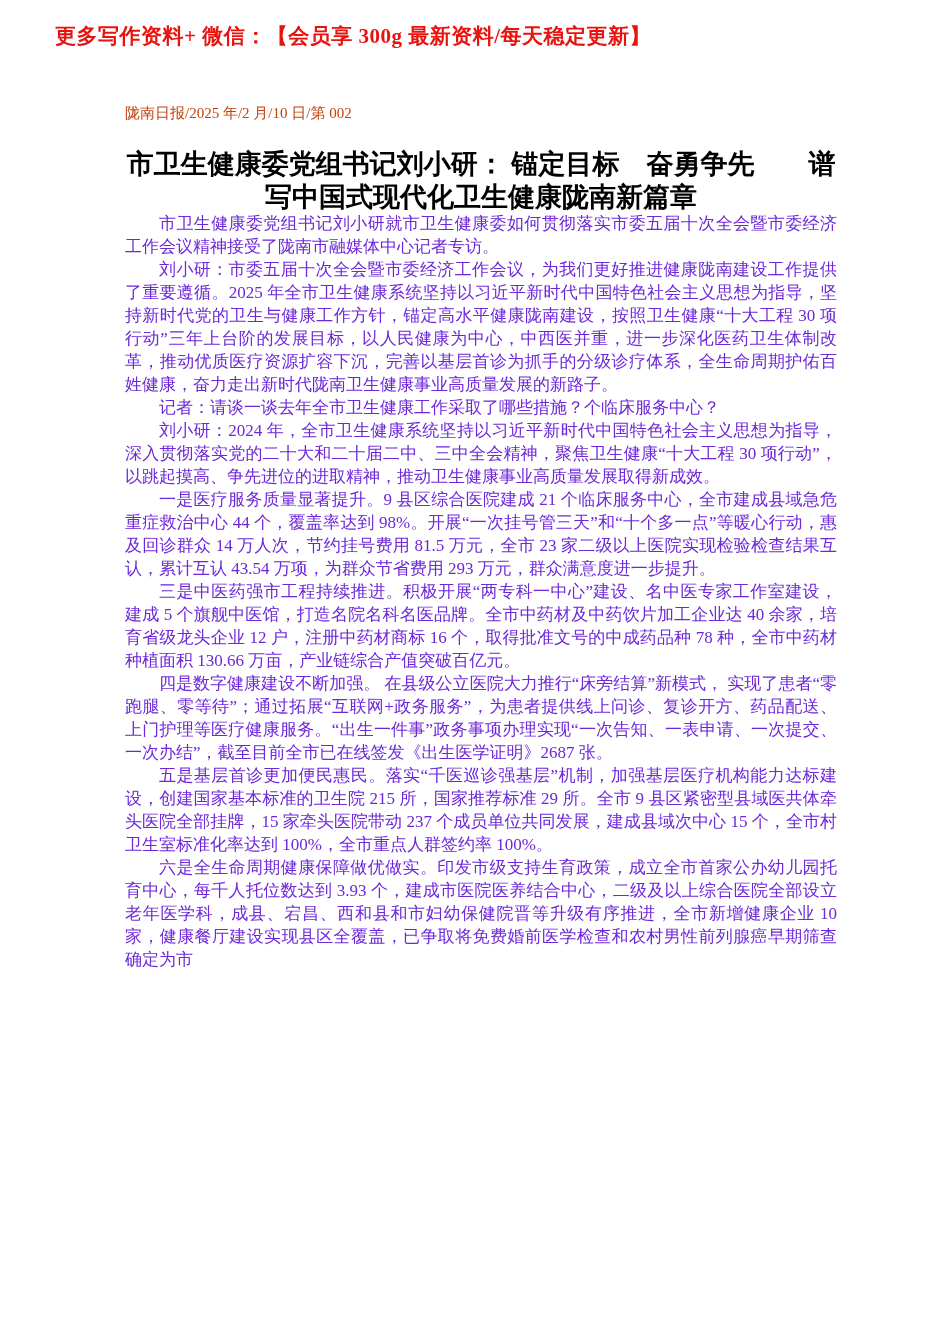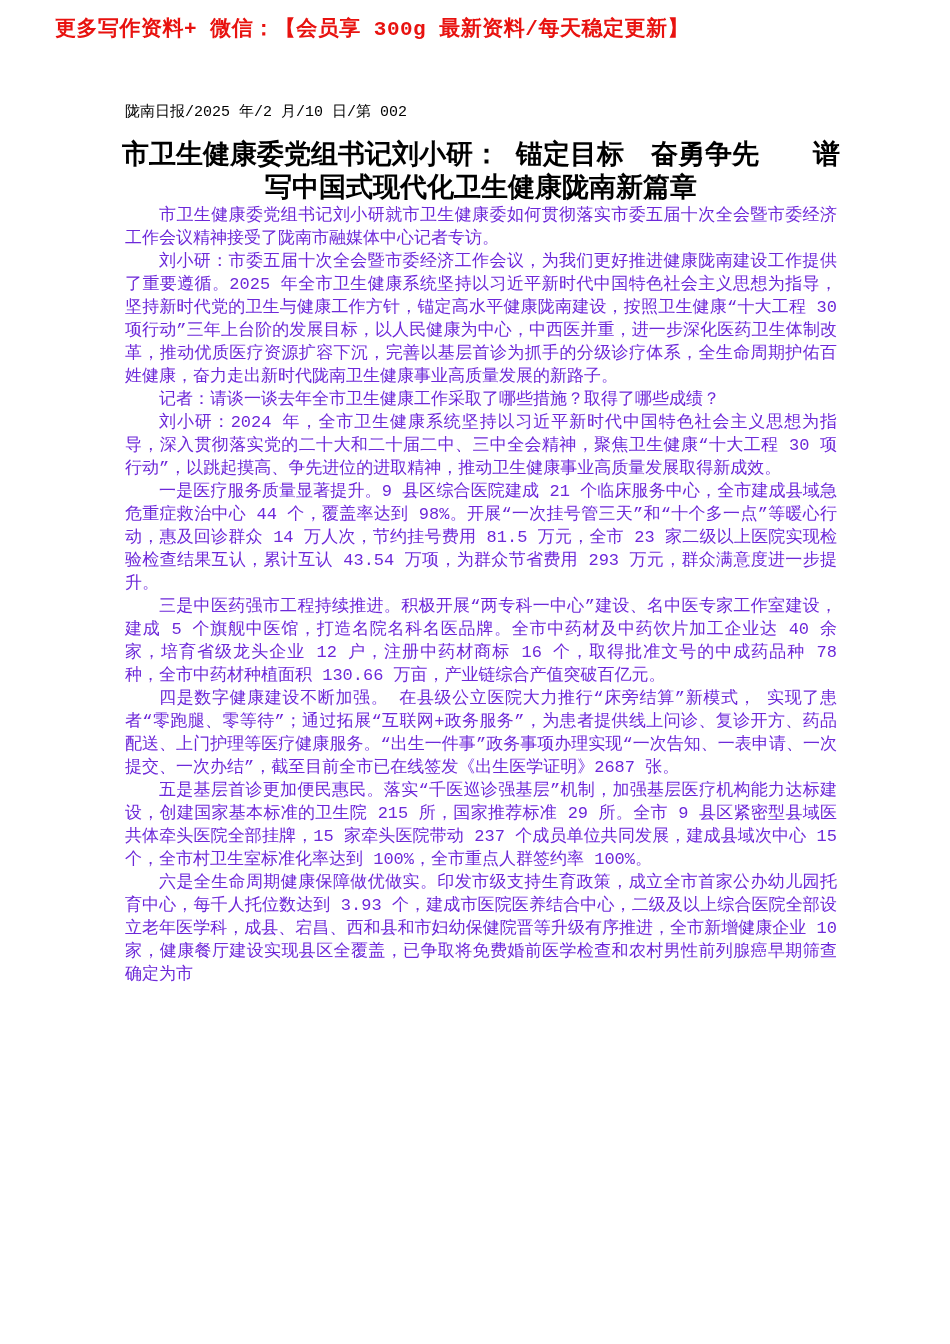--- a/index.html
+++ b/index.html
@@ -2,42 +2,42 @@
 <html><head>
 <meta charset="utf-8">
 <style>
   * { margin: 0; padding: 0; box-sizing: border-box; }
   html, body { background: #ffffff; }
   .page {
     position: relative;
     width: 950px;
     height: 996px;
     background: #ffffff;
-    font-family: Liberation Mono, monospace;
+    font-family: Liberation Serif, serif;
     color: #000000;
     overflow: hidden;
-    margin: 0 auto;
+    margin: 8px auto;
   }
   .promo-banner {
     position: absolute;
     left: 55px;
     top: 14px;
     font-size: 21px;
     font-weight: bold;
     letter-spacing: 0.5px;
     white-space: nowrap;
   }
   .source-block {
     position: absolute;
     left: 125px;
-    top: 100px;
+    top: 92px;
     width: 712px;
     font-size: 15px;
     line-height: 26px;
-    color: #000000;
+    color: #c2410c;
   }
   .article-title {
     position: absolute;
     left: 119px;
     top: 140px;
     width: 724px;
     text-align: center;
     font-size: 27px;
     font-weight: bold;
     line-height: 33px;
@@ -103,21 +103,21 @@
 
   <div class="source-block">
     <div>陇南日报/2025 年/2 月/10 日/第 002</div>
   </div>
 
   <h1 class="article-title">市卫生健康委党组书记刘小研： 锚定目标　奋勇争先　　谱写中国式现代化卫生健康陇南新篇章</h1>
 
   <div class="article-body">
       <p class="">市卫生健康委党组书记刘小研就市卫生健康委如何贯彻落实市委五届十次全会暨市委经济工作会议精神接受了陇南市融媒体中心记者专访。</p>
       <p class="">刘小研：市委五届十次全会暨市委经济工作会议，为我们更好推进健康陇南建设工作提供了重要遵循。2025 年全市卫生健康系统坚持以习近平新时代中国特色社会主义思想为指导，坚持新时代党的卫生与健康工作方针，锚定高水平健康陇南建设，按照卫生健康“十大工程 30 项行动”三年上台阶的发展目标，以人民健康为中心，中西医并重，进一步深化医药卫生体制改革，推动优质医疗资源扩容下沉，完善以基层首诊为抓手的分级诊疗体系，全生命周期护佑百姓健康，奋力走出新时代陇南卫生健康事业高质量发展的新路子。</p>
-      <p class="">记者：请谈一谈去年全市卫生健康工作采取了哪些措施？取得了哪些成绩？</p>
+      <p class="">记者：请谈一谈去年全市卫生健康工作采取了哪些措施？个临床服务中心？</p>
       <p class="">刘小研：2024 年，全市卫生健康系统坚持以习近平新时代中国特色社会主义思想为指导，深入贯彻落实党的二十大和二十届二中、三中全会精神，聚焦卫生健康“十大工程 30 项行动”，以跳起摸高、争先进位的进取精神，推动卫生健康事业高质量发展取得新成效。</p>
       <p class="">一是医疗服务质量显著提升。9 县区综合医院建成 21 个临床服务中心，全市建成县域急危重症救治中心 44 个，覆盖率达到 98%。开展“一次挂号管三天”和“十个多一点”等暖心行动，惠及回诊群众 14 万人次，节约挂号费用 81.5 万元，全市 23 家二级以上医院实现检验检查结果互认，累计互认 43.54 万项，为群众节省费用 293 万元，群众满意度进一步提升。</p>
       <p class="">三是中医药强市工程持续推进。积极开展“两专科一中心”建设、名中医专家工作室建设，建成 5 个旗舰中医馆，打造名院名科名医品牌。全市中药材及中药饮片加工企业达 40 余家，培育省级龙头企业 12 户，注册中药材商标 16 个，取得批准文号的中成药品种 78 种，全市中药材种植面积 130.66 万亩，产业链综合产值突破百亿元。</p>
       <p class="">四是数字健康建设不断加强。 在县级公立医院大力推行“床旁结算”新模式， 实现了患者“零跑腿、零等待”；通过拓展“互联网+政务服务”，为患者提供线上问诊、复诊开方、药品配送、上门护理等医疗健康服务。“出生一件事”政务事项办理实现“一次告知、一表申请、一次提交、一次办结”，截至目前全市已在线签发《出生医学证明》2687 张。</p>
       <p class="">五是基层首诊更加便民惠民。落实“千医巡诊强基层”机制，加强基层医疗机构能力达标建设，创建国家基本标准的卫生院 215 所，国家推荐标准 29 所。全市 9 县区紧密型县域医共体牵头医院全部挂牌，15 家牵头医院带动 237 个成员单位共同发展，建成县域次中心 15 个，全市村卫生室标准化率达到 100%，全市重点人群签约率 100%。</p>
       <p class="">六是全生命周期健康保障做优做实。印发市级支持生育政策，成立全市首家公办幼儿园托育中心，每千人托位数达到 3.93 个，建成市医院医养结合中心，二级及以上综合医院全部设立老年医学科，成县、宕昌、西和县和市妇幼保健院晋等升级有序推进，全市新增健康企业 10 家，健康餐厅建设实现县区全覆盖，已争取将免费婚前医学检查和农村男性前列腺癌早期筛查确定为市</p>
     </div>
 
   <div class="page-indicator">第 6 页 共 2 页</div>
 

